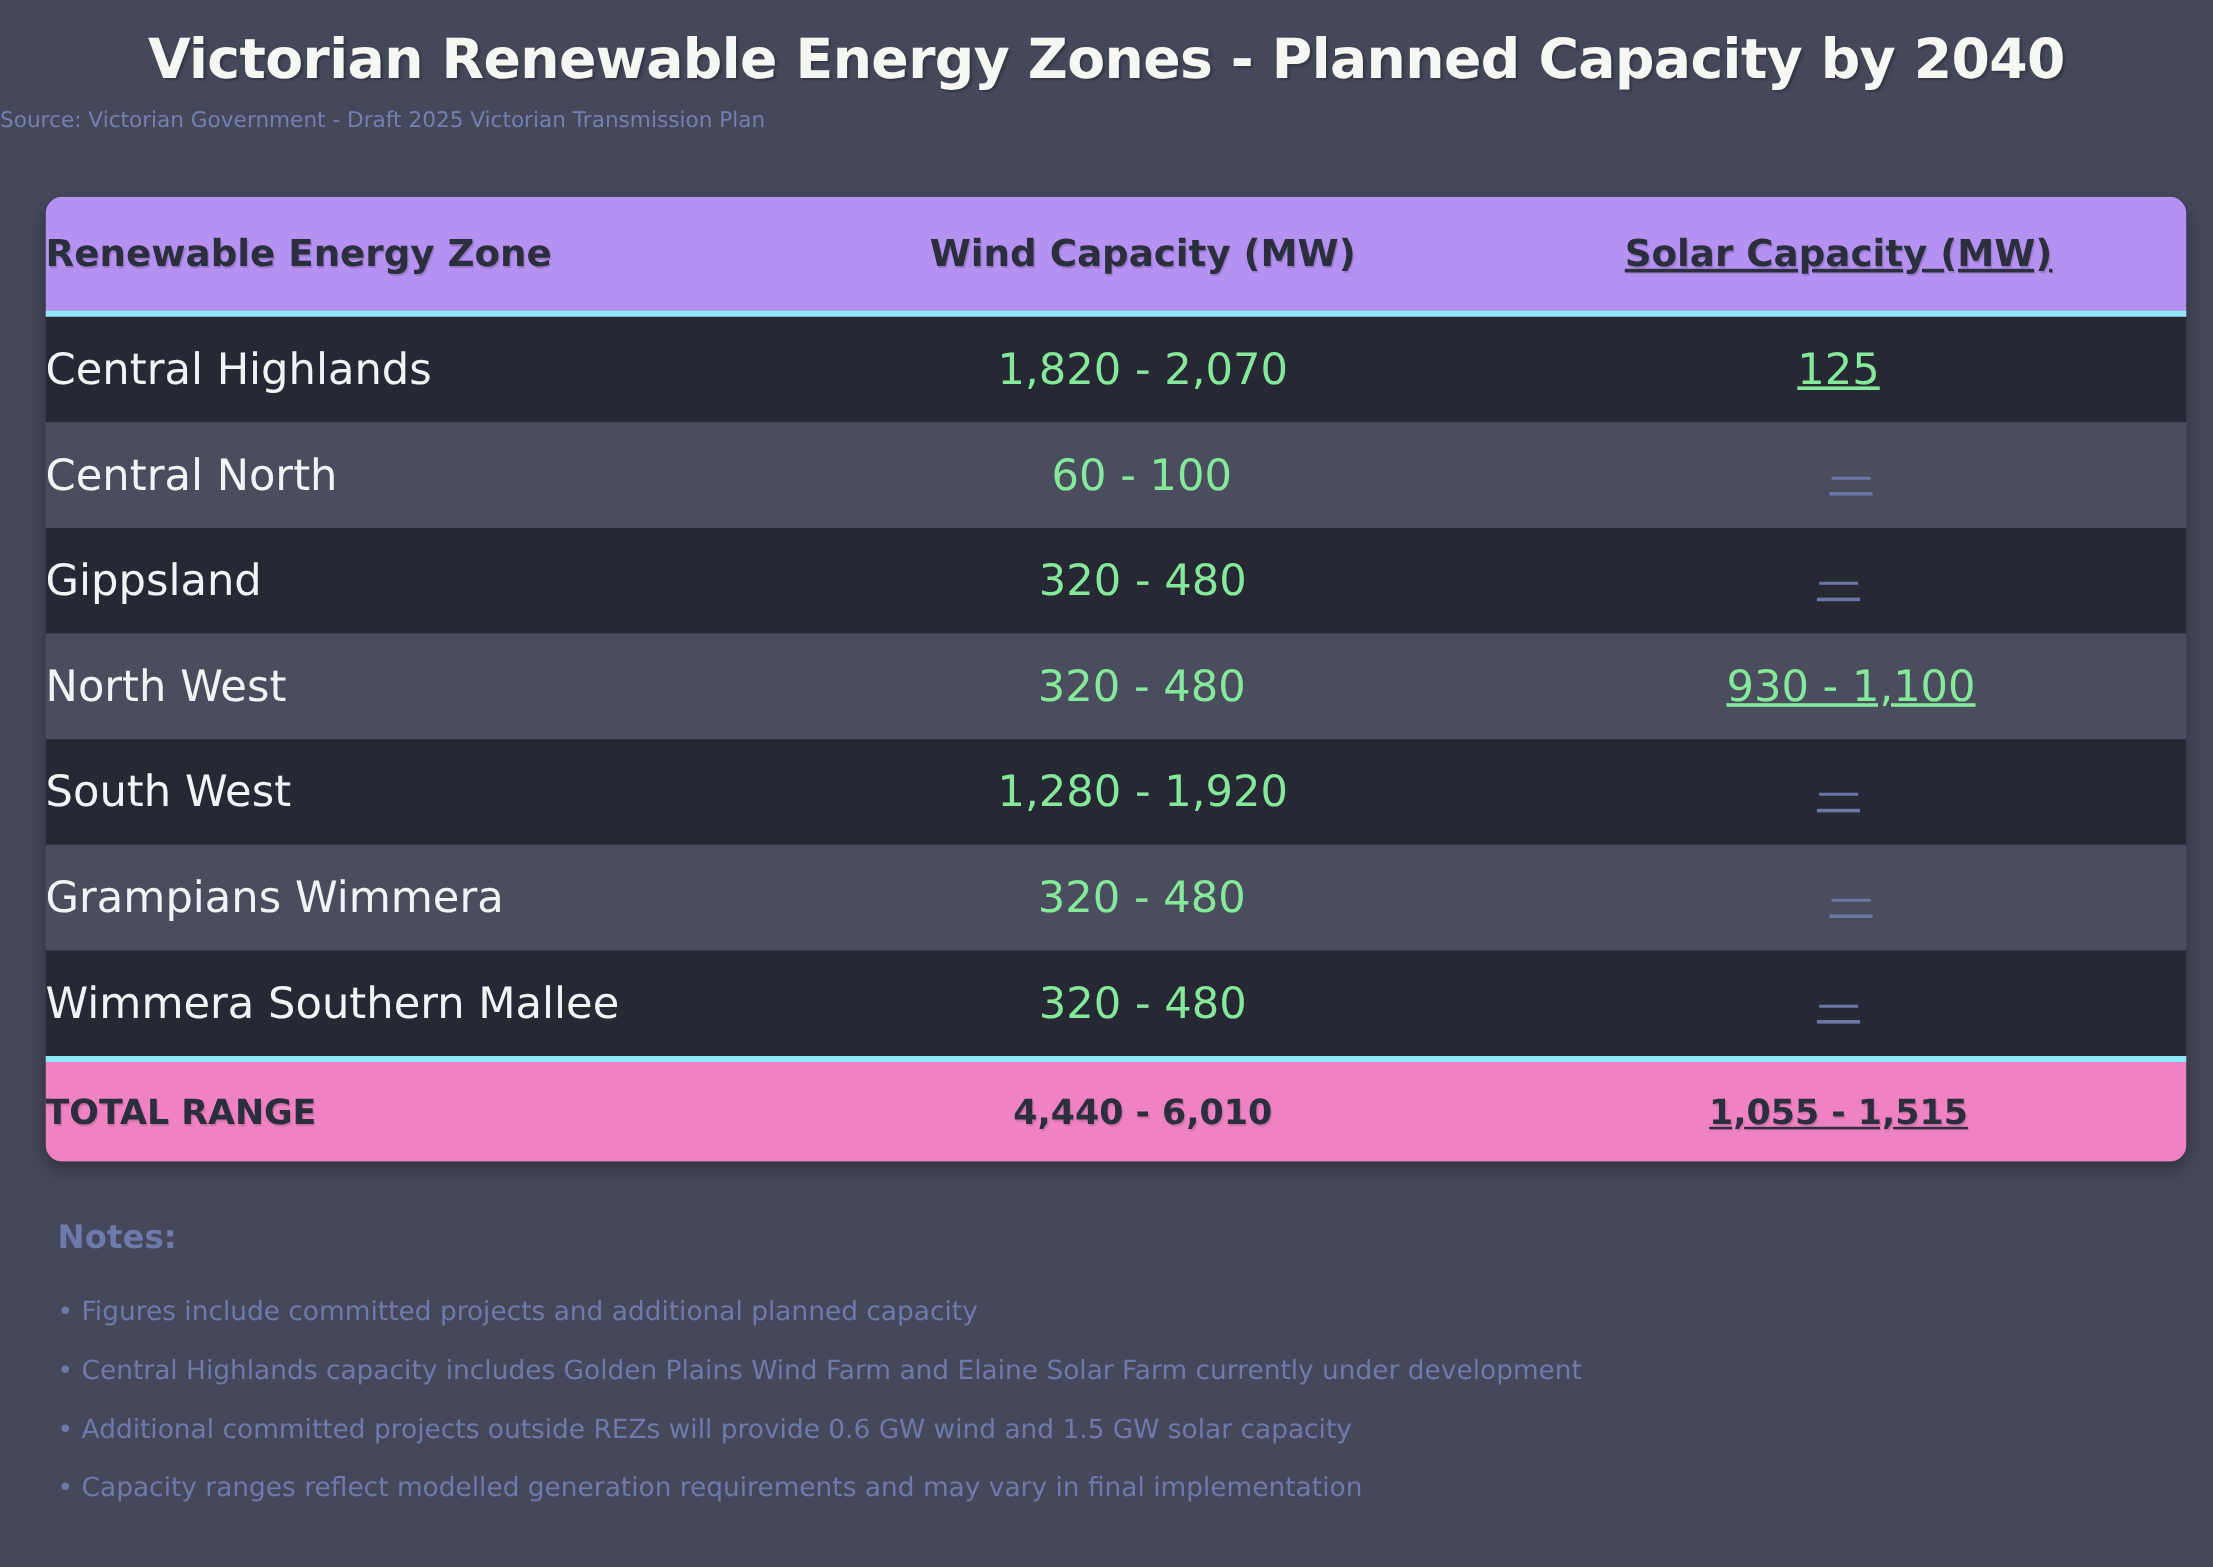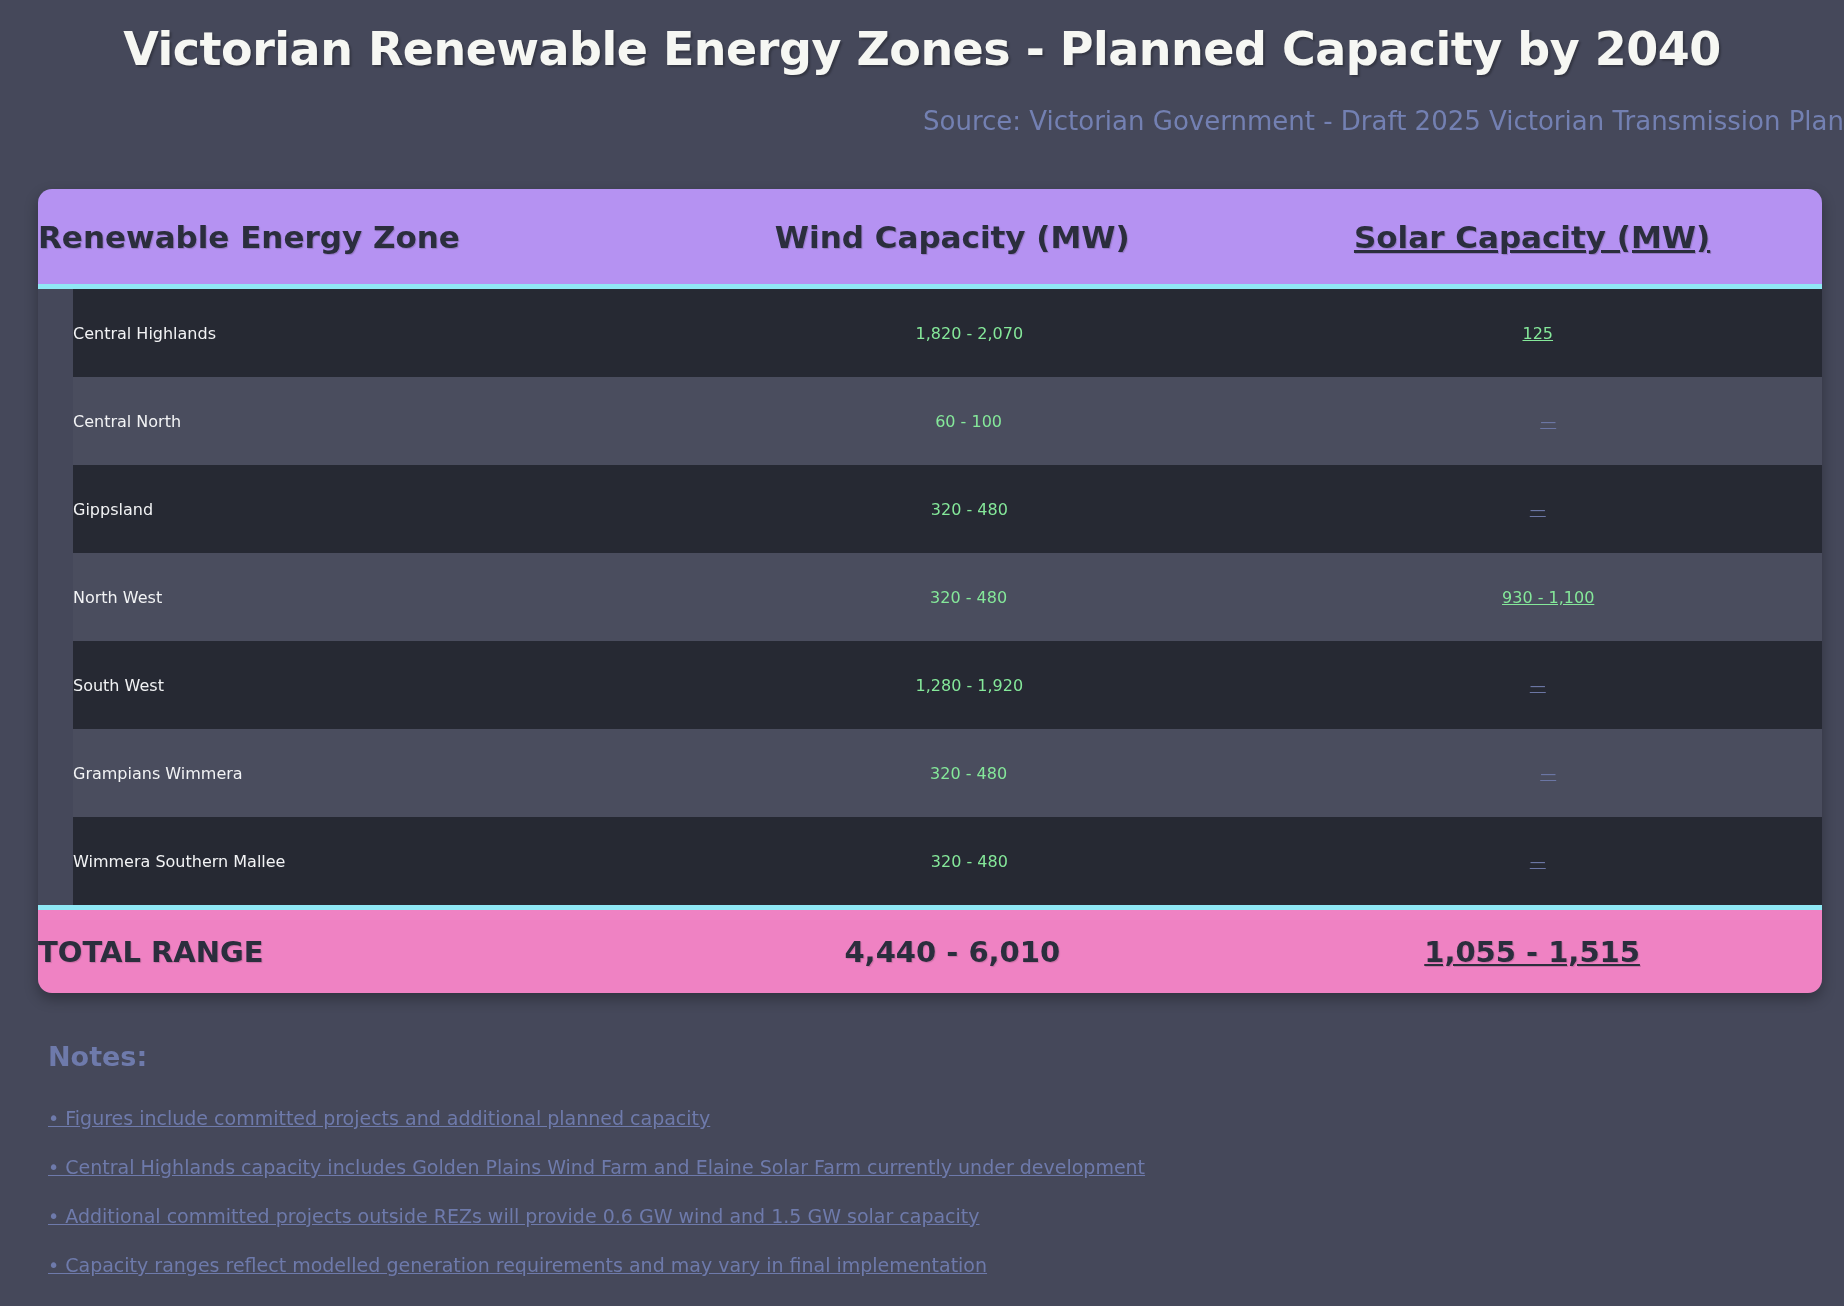--- a/index.html
+++ b/index.html
@@ -17,24 +17,24 @@
     margin: 0;
     padding-top: 22px;
     text-align: center;
     color: var(--title_text, #f6f7f3);
     font-size: 46px;
     font-weight: bold;
     letter-spacing: -0.5px;
     text-shadow: 2px 2px 2px rgba(0,0,0,0.25);
   }
   .subtitle {
-    margin-top: 30px;
-    text-align: right;
+    margin-top: 14px;
+    text-align: left;
     color: var(--subtitle_text, #7380b2);
-    font-size: 26px;
+    font-size: 18px;
   }
 
   .table {
     margin-top: 53px;
     margin-left: 38px;
     width: 1784px;
     border-radius: 14px;
     overflow: hidden;
     box-shadow: 0 6px 14px rgba(0,0,0,0.30);
   }
@@ -45,42 +45,42 @@
 
   .thead {
     height: 95px;
     background: var(--header_bg, #b592f2);
     border-bottom: 5px solid var(--accent_border, #8fe8f5);
     color: var(--header_text, #2b2e3d);
     font-size: 31px;
     font-weight: bold;
     text-shadow: 1px 1px 1px rgba(0,0,0,0.18);
   }
-  .body-row { height: 88px; font-size: 16px; margin-left: 35px; }
+  .body-row { height: 88px; font-size: 36px; }
   .body-row.dark  { background: var(--row_dark, #262933); }
   .body-row.light { background: var(--row_light, #4a4d5e); gap: 32px; }
   .body-row .cell-zone { color: var(--zone_text, #f2f3f5); }
   .body-row .value { color: var(--value_green, #85e89a); }
   .body-row .value.muted { color: var(--dash_muted, #6b76a4); }
 
   .total-row {
     height: 83px;
     background: var(--total_bg, #ef82c3);
     border-top: 5px solid var(--accent_border, #8fe8f5);
     color: var(--total_text, #2b2e3d);
     font-size: 29px;
     font-weight: bold;
     text-shadow: 1px 1px 1px rgba(0,0,0,0.15);
     align-items: center;
   }
 
   .notes { margin-left: 48px; margin-top: 48px; color: var(--notes_text, #6e7aab); }
   .notes-heading { font-size: 27px; font-weight: bold; }
   .notes-list { margin-top: 22px; }
-  .note-item { font-size: 19px; line-height: 49px; text-decoration: underline; }
+  .note-item { font-size: 22px; line-height: 49px; }
 </style>
 </head>
 <body>
 
 <div class="page">
 
   <h1 class="title">Victorian Renewable Energy Zones - Planned Capacity by 2040</h1>
 
   <div class="subtitle">Source: Victorian Government - Draft 2025 Victorian Transmission Plan</div>
 

